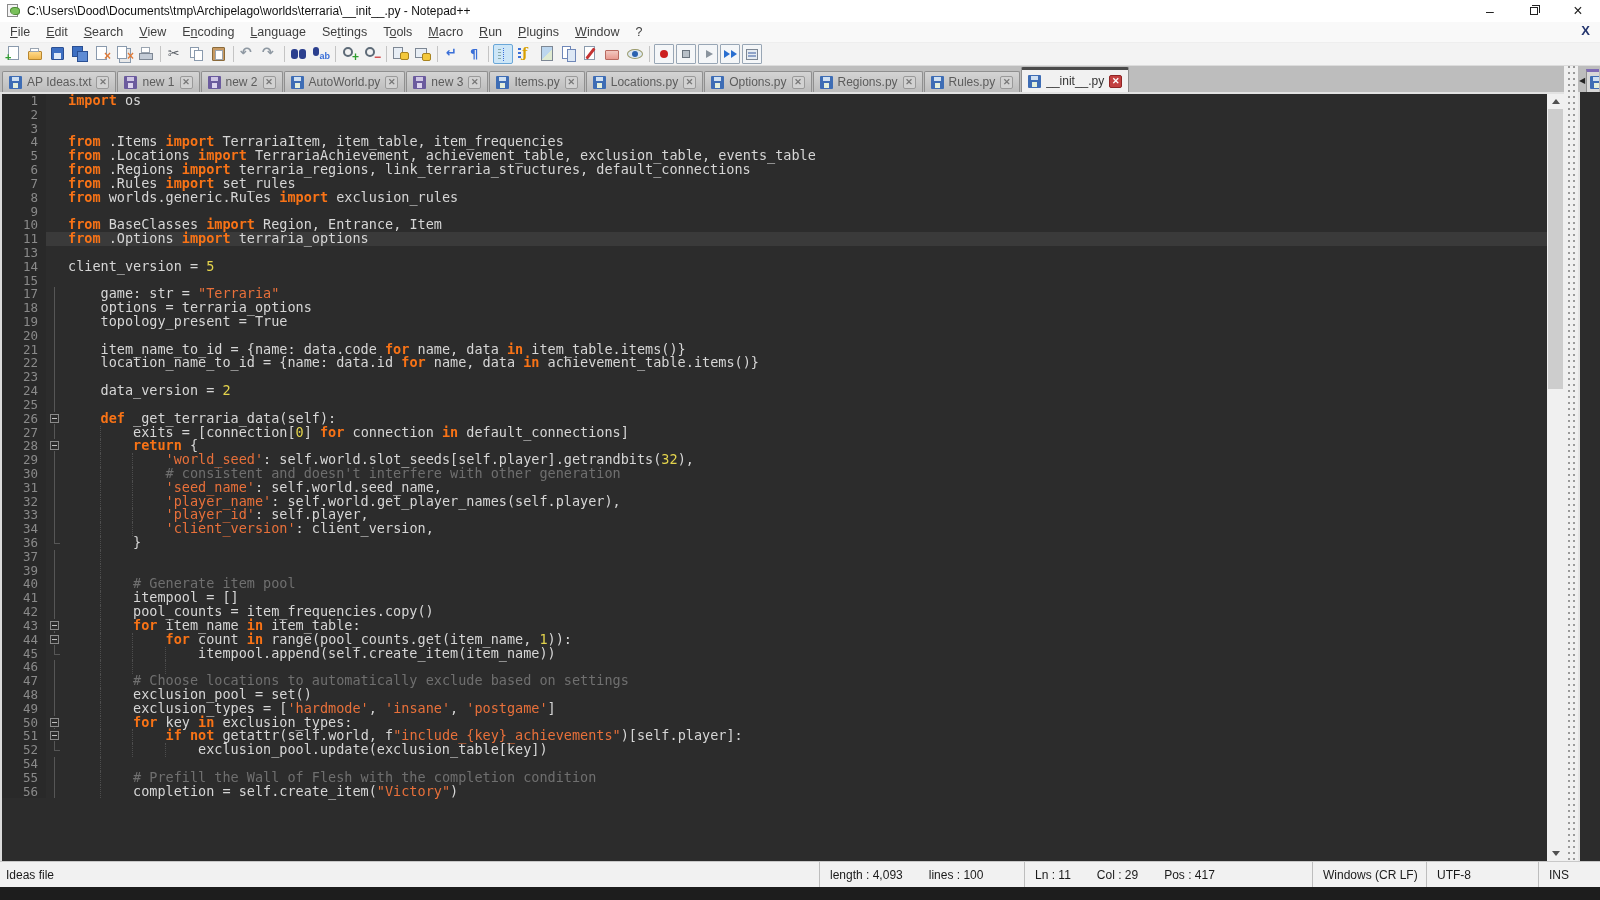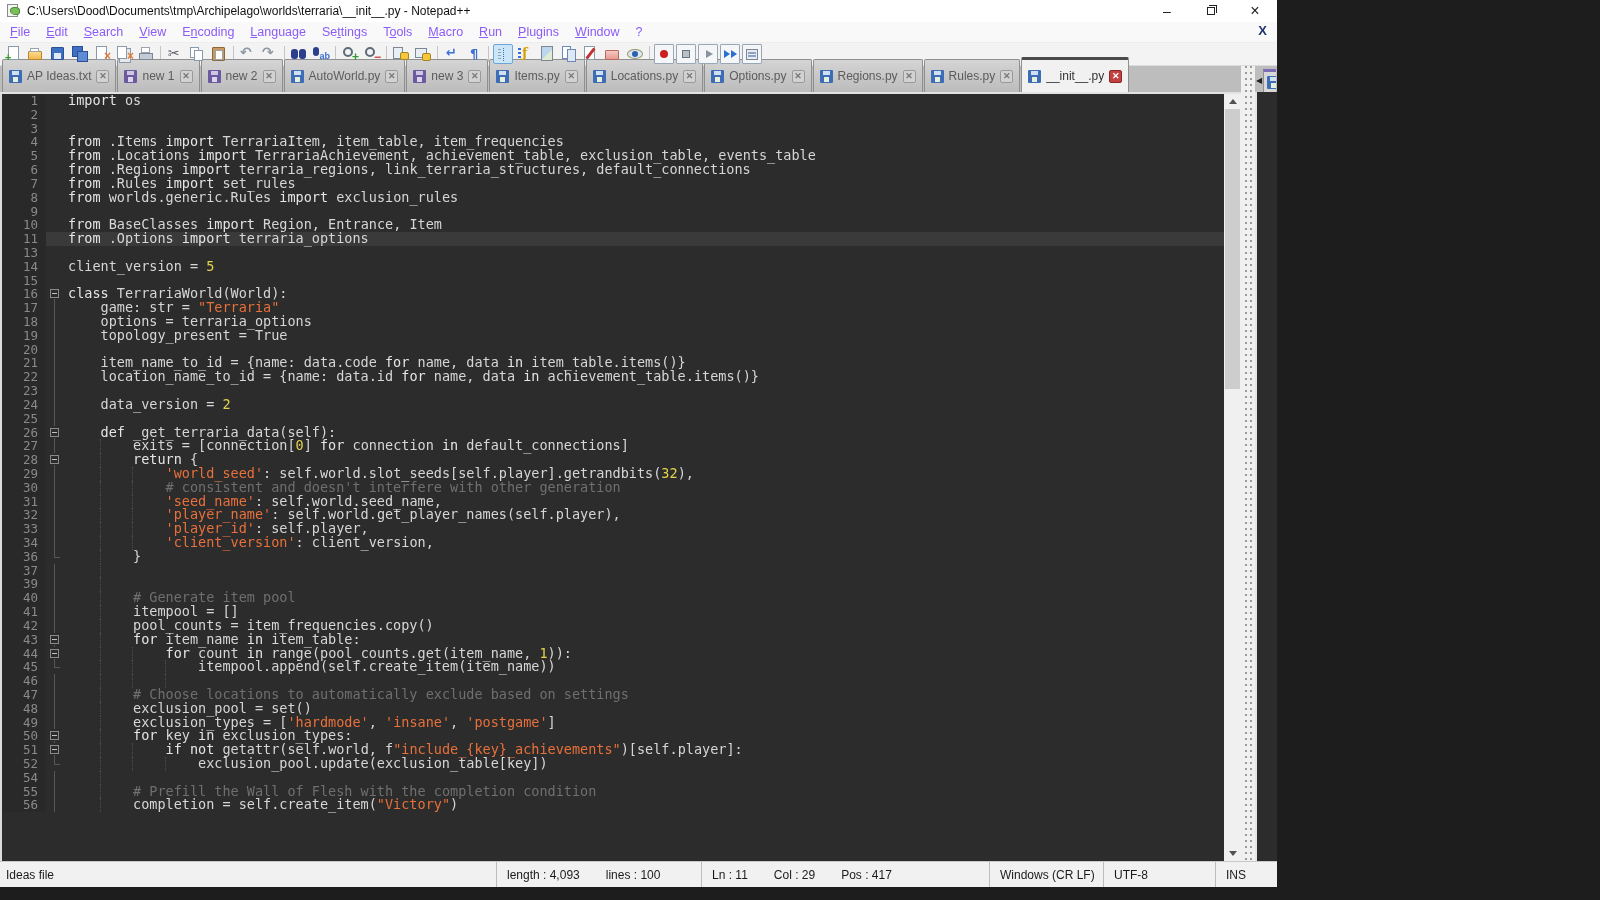--- a/index.html
+++ b/index.html
@@ -1,32 +1,32 @@
 <!DOCTYPE html>
 <html><head>
 <meta charset="utf-8">
 <style>
   *{box-sizing:border-box;margin:0;padding:0}
   html,body{width:1600px;height:900px;overflow:hidden;background:#1d1d1d;font-family:"Liberation Sans",sans-serif}
-  #app{width:1277px;height:900px;display:flex;flex-direction:column;background:#fff}
+  #app{width:1600px;height:900px;display:flex;flex-direction:column;background:#fff}
 
   
   .titlebar{height:22px;background:#ffffff;display:flex;align-items:center;flex:0 0 auto}
   .app-icon{width:16px;height:14px;margin:0 5px 0 6px;position:relative;display:inline-block}
   .app-icon .page{position:absolute;left:1px;top:0;width:11px;height:13px;background:#f5f5f5;border:1px solid #8a8a8a}
   .app-icon .cham{position:absolute;left:4px;top:3px;width:10px;height:8px;background:#79c05a;border-radius:50% 50% 40% 60%;border:1px solid #4d8a35}
   .title-text{font-size:12px;color:#111;white-space:nowrap}
   .win-btns{margin-left:auto;display:flex;height:100%}
   .winbtn{width:44px;height:100%;display:flex;align-items:center;justify-content:center;color:#222;font-size:14px;cursor:default}
   .restore-glyph{width:8px;height:8px;border:1px solid #222;position:relative}
   .restore-glyph::before{content:"";position:absolute;left:1px;bottom:1px;width:7px;height:7px;border-top:1px solid #222;border-right:1px solid #222}
 
   
   .menubar{height:21px;background:#f9f9f9;display:flex;align-items:center;padding-left:2px;position:relative;flex:0 0 auto;border-bottom:1px solid #eee}
-  .menu-item{font-size:12.5px;color:#8b5cf6;padding:2px 8px;cursor:default;white-space:nowrap}
+  .menu-item{font-size:12.5px;color:#404040;padding:2px 8px;cursor:default;white-space:nowrap}
   .menu-item u{text-decoration:underline}
   .menu-close-x{position:absolute;right:10px;top:1px;font-size:13px;font-weight:bold;color:#24356e;cursor:default}
 
   
   .toolbar{height:23px;background:#f3f3f3;display:flex;align-items:center;padding:0 3px;flex:0 0 auto;border-bottom:1px solid #dcdcdc}
   .tbsep{width:1px;height:16px;background:#c4c4c4;margin:0 3px;flex:0 0 auto}
   .tbi{width:20px;height:20px;position:relative;flex:0 0 auto;margin:0 1px;cursor:default}
   .tbi::before,.tbi::after{content:"";position:absolute;box-sizing:border-box}
   .tbi-new-document::before{left:4px;top:2px;width:11px;height:14px;background:#fff;border:1px solid #8a9aad}
   .tbi-new-document::after{content:"+";left:1px;top:7px;color:#2f9e2f;font:bold 11px "Liberation Sans",sans-serif}
@@ -84,21 +84,21 @@
   .tbi-macro-run-multiple::after{left:10px;top:5px;border-left:6px solid #2a6fd0;border-top:4px solid transparent;border-bottom:4px solid transparent}
   .tbi-macro-save::before{left:3px;top:4px;width:12px;height:11px;background:#e6ecf2;border:1px solid #7d8794}
   .tbi-macro-save::after{left:5px;top:7px;width:8px;height:2px;background:#8fa3c8;box-shadow:0 3px 0 #8fa3c8}
 
   
   .main-row{flex:1 1 auto;display:flex;min-height:0}
   .view1{flex:1 1 auto;display:flex;flex-direction:column;min-width:0}
 
   
   .tabbar{height:26px;background:#bdbdbd;display:flex;align-items:flex-end;padding-left:2px;flex:0 0 auto}
-  .tab{height:21px;display:flex;align-items:center;gap:5px;padding:16px 6px;background:linear-gradient(#d4d4d4,#bcbcbc);border:1px solid #8f8f8f;border-bottom:none;border-radius:2px 2px 0 0;margin-right:1px;font-size:12px;color:#5c5c5c;white-space:nowrap;cursor:default}
+  .tab{height:21px;display:flex;align-items:center;gap:5px;padding:4px 6px;background:linear-gradient(#d4d4d4,#bcbcbc);border:1px solid #8f8f8f;border-bottom:none;border-radius:2px 2px 0 0;margin-right:1px;font-size:12px;color:#5c5c5c;white-space:nowrap;cursor:default}
   .tab.active{height:25px;background:#f1f1f1;border-top:3px solid #4a4a4a;color:#333}
   .floppy{width:13px;height:13px;background:#3e6db5;border-radius:1px;position:relative;flex:0 0 auto}
   .floppy::before{content:"";position:absolute;top:1px;left:3px;right:3px;height:4px;background:#cfe0f2}
   .floppy::after{content:"";position:absolute;bottom:1px;left:4px;right:4px;height:5px;background:#e4efdc}
   .floppy.modified{background:#6b5b9e}
   .floppy.modified::before{background:#cfc6e4}
   .floppy.modified::after{background:#ddd4ee}
   .tabx{width:13px;height:13px;background:#d2d2d2;border:1px solid #9a9a9a;border-radius:2px;font:bold 9px/11px "Liberation Sans",sans-serif;text-align:center;color:#777;flex:0 0 auto}
   .tab.active .tabx{background:#c34040;border-color:#8f2525;color:#fff}
 
@@ -111,21 +111,21 @@
   .fold{width:18px;flex:0 0 auto;position:relative}
   .code{flex:1 1 auto;position:relative;padding-left:4px;color:#d6d6d6}
   .line.cur .fold,.line.cur .code{background:#3a3a3a}
   .fv{position:absolute;left:8px;top:0;bottom:0;width:1px;background:#565656}
   .fvb{position:absolute;left:8px;top:12px;bottom:0;width:1px;background:#565656}
   .fl{position:absolute;left:8px;top:0;height:7px;width:1px;background:#565656}
   .flh{position:absolute;left:8px;top:7px;width:6px;height:1px;background:#565656}
   .fbox{position:absolute;left:4px;top:2px;width:9px;height:9px;border:1px solid #8a8a8a;background:#2c2c2c}
   .fbox::after{content:"";position:absolute;left:1px;right:1px;top:3px;height:1px;background:#c0c0c0}
   .g{position:absolute;top:0;bottom:0;border-left:1px dotted #4d4d4d}
-  .tk{color:#e5e5e5;font-weight:normal}
+  .tk{color:#f97316;font-weight:bold}
   .ts{color:#e8703a}
   .tn{color:#e3d34c}
   .tc{color:#6f6f6f}
   .td{color:#d6d6d6}
 
   
   .vscroll{width:17px;flex:0 0 auto;background:#f0f0f0;display:flex;flex-direction:column}
   .varrow{height:15px;flex:0 0 auto;display:flex;align-items:center;justify-content:center}
   .tri-up{width:0;height:0;border-left:4px solid transparent;border-right:4px solid transparent;border-bottom:5px solid #505050}
   .tri-down{width:0;height:0;border-left:4px solid transparent;border-right:4px solid transparent;border-top:5px solid #505050}
@@ -297,21 +297,20 @@
             <div class="line"><div class="ln">5</div><div class="fold"></div><div class="code"><span class="tk">from</span><span class="td"> .Locations </span><span class="tk">import</span><span class="td"> TerrariaAchievement, achievement_table, exclusion_table, events_table</span></div></div>
             <div class="line"><div class="ln">6</div><div class="fold"></div><div class="code"><span class="tk">from</span><span class="td"> .Regions </span><span class="tk">import</span><span class="td"> terraria_regions, link_terraria_structures, default_connections</span></div></div>
             <div class="line"><div class="ln">7</div><div class="fold"></div><div class="code"><span class="tk">from</span><span class="td"> .Rules </span><span class="tk">import</span><span class="td"> set_rules</span></div></div>
             <div class="line"><div class="ln">8</div><div class="fold"></div><div class="code"><span class="tk">from</span><span class="td"> worlds.generic.Rules </span><span class="tk">import</span><span class="td"> exclusion_rules</span></div></div>
             <div class="line"><div class="ln">9</div><div class="fold"></div><div class="code"></div></div>
             <div class="line"><div class="ln">10</div><div class="fold"></div><div class="code"><span class="tk">from</span><span class="td"> BaseClasses </span><span class="tk">import</span><span class="td"> Region, Entrance, Item</span></div></div>
             <div class="line cur"><div class="ln">11</div><div class="fold"></div><div class="code"><span class="tk">from</span><span class="td"> .Options </span><span class="tk">import</span><span class="td"> terraria_options</span></div></div>
             <div class="line"><div class="ln">13</div><div class="fold"></div><div class="code"></div></div>
             <div class="line"><div class="ln">14</div><div class="fold"></div><div class="code"><span class="td">client_version = </span><span class="tn">5</span></div></div>
             <div class="line"><div class="ln">15</div><div class="fold"></div><div class="code"></div></div>
-            <div class="line"><div class="ln">16</div><div class="fold"><div class="fvb"></div><div class="fbox"></div></div><div class="code"><span class="tk">class</span><span class="td"> TerrariaWorld(World):</span></div></div>
             <div class="line"><div class="ln">17</div><div class="fold"><div class="fv"></div></div><div class="code"><span class="td">    game: str = </span><span class="ts">"Terraria"</span></div></div>
             <div class="line"><div class="ln">18</div><div class="fold"><div class="fv"></div></div><div class="code"><span class="td">    options = terraria_options</span></div></div>
             <div class="line"><div class="ln">19</div><div class="fold"><div class="fv"></div></div><div class="code"><span class="td">    topology_present = True</span></div></div>
             <div class="line"><div class="ln">20</div><div class="fold"><div class="fv"></div></div><div class="code"></div></div>
             <div class="line"><div class="ln">21</div><div class="fold"><div class="fv"></div></div><div class="code"><span class="td">    item_name_to_id = {name: data.code </span><span class="tk">for</span><span class="td"> name, data </span><span class="tk">in</span><span class="td"> item_table.items()}</span></div></div>
             <div class="line"><div class="ln">22</div><div class="fold"><div class="fv"></div></div><div class="code"><span class="td">    location_name_to_id = {name: data.id </span><span class="tk">for</span><span class="td"> name, data </span><span class="tk">in</span><span class="td"> achievement_table.items()}</span></div></div>
             <div class="line"><div class="ln">23</div><div class="fold"><div class="fv"></div></div><div class="code"></div></div>
             <div class="line"><div class="ln">24</div><div class="fold"><div class="fv"></div></div><div class="code"><span class="td">    data_version = </span><span class="tn">2</span></div></div>
             <div class="line"><div class="ln">25</div><div class="fold"><div class="fv"></div></div><div class="code"></div></div>
             <div class="line"><div class="ln">26</div><div class="fold"><div class="fvb"></div><div class="fbox"></div></div><div class="code"><span class="td">    </span><span class="tk">def</span><span class="td"> _get_terraria_data(self):</span></div></div>

